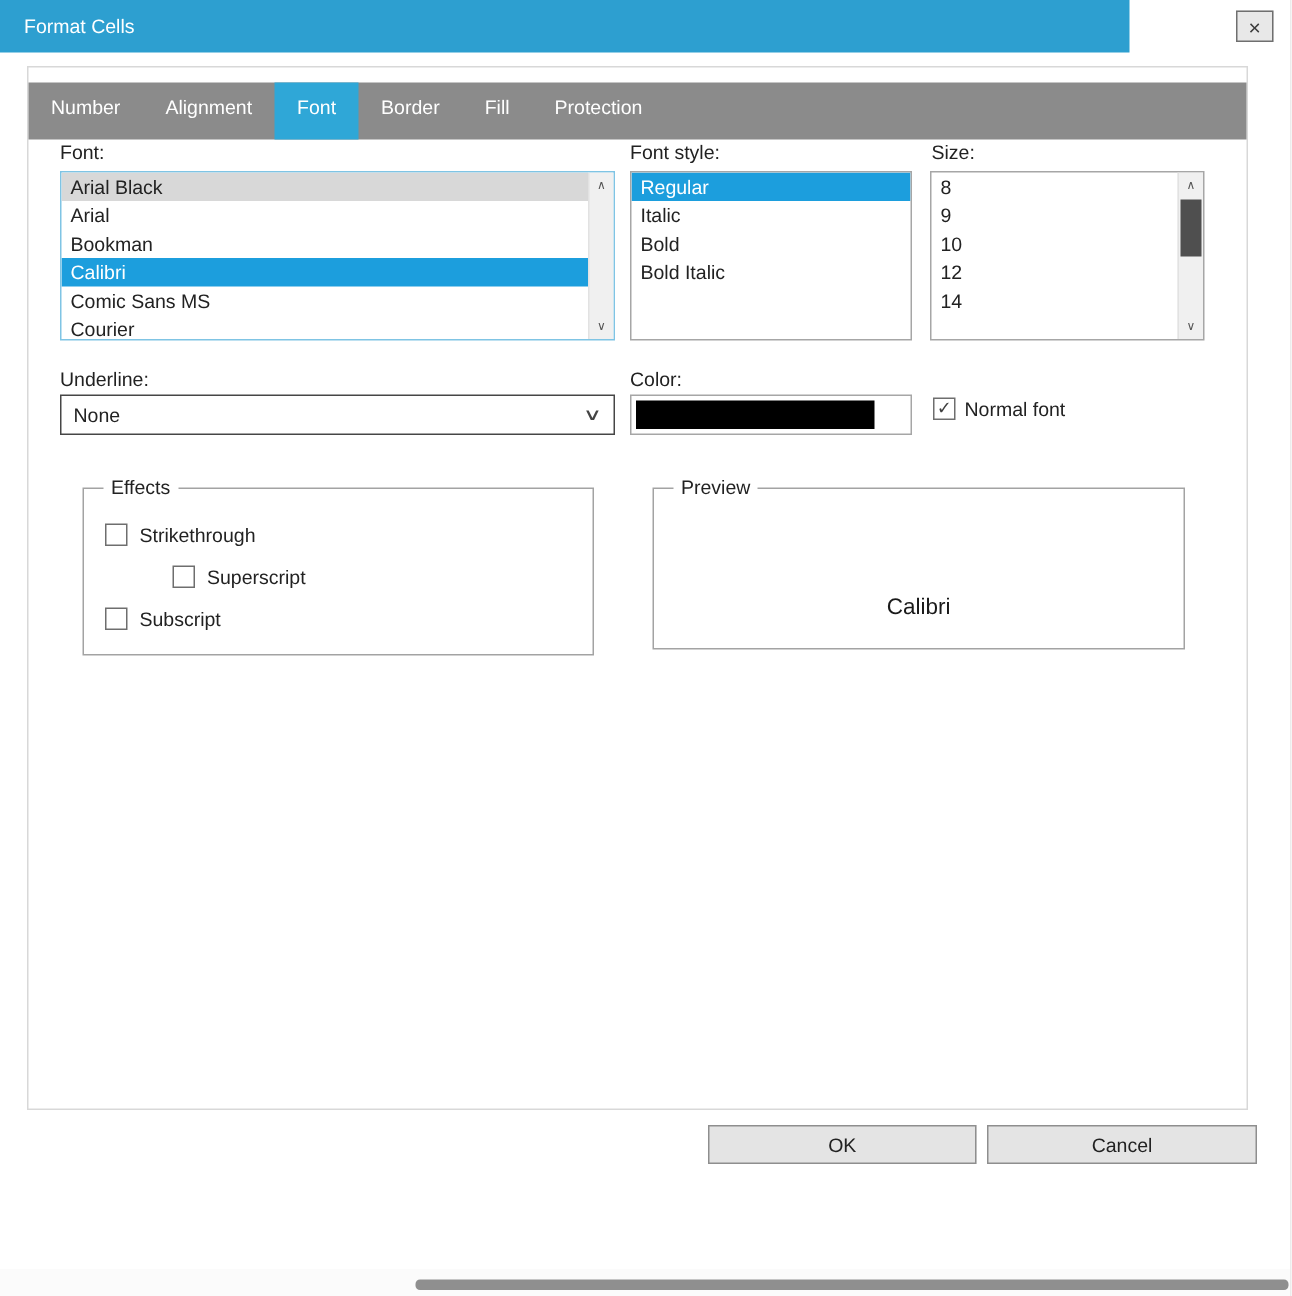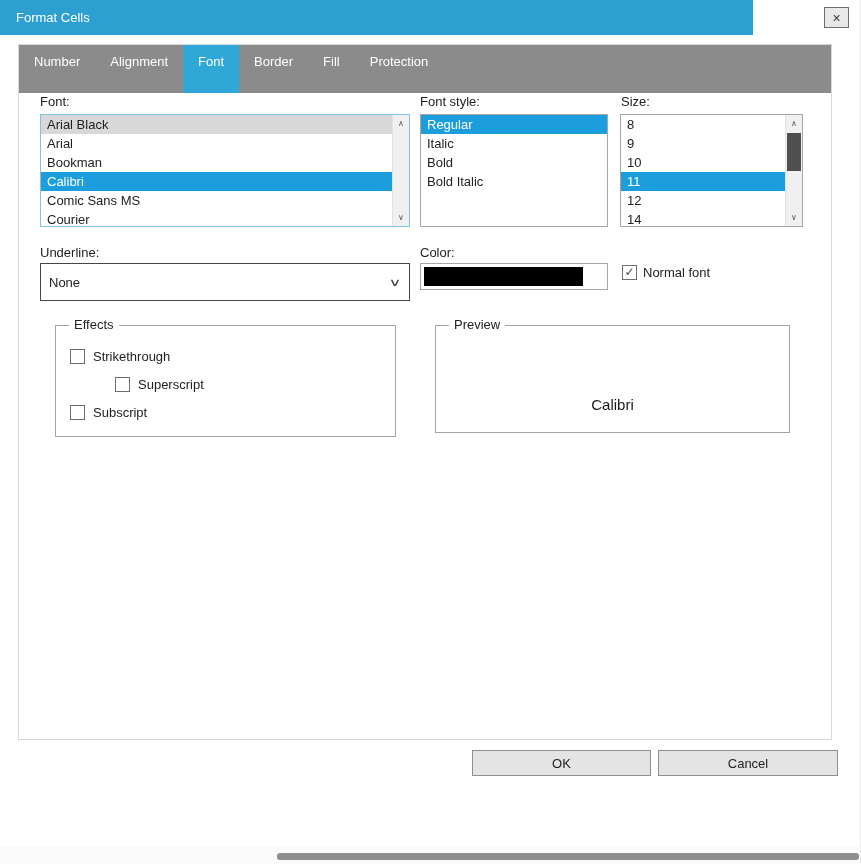--- a/index.html
+++ b/index.html
@@ -15,21 +15,21 @@
   .titlebar { position:absolute; left:0; top:0; width:753px; height:35px;
     background:#2d9fd0; display:flex; align-items:center; padding-left:16px; color:#fff; }
   .titlebar .title { font-size:13px; }
   .close-btn { position:absolute; right:11px; top:7px; width:25px; height:21px;
     background:#e8e8e8; border:1px solid #6f6f6f; display:flex; align-items:center;
     justify-content:center; font-size:14px; color:#3c3c3c; cursor:pointer; font-family:inherit; }
 
   
   .panel { position:absolute; left:18px; top:44px; width:814px; height:696px;
     border:1px solid #d8d8d8; background:#fff; }
-  .tabstrip { position:absolute; left:0; top:0; right:0; height:48px; background:#8b8b8b; display:flex; }
+  .tabstrip { position:absolute; left:0; top:10px; right:0; height:38px; background:#8b8b8b; display:flex; }
   .tab { color:#fff; line-height:34px; padding:0 15px; font-size:13px; cursor:pointer; white-space:nowrap; }
   .tab.selected { background:#2fa7d7; }
 
   
   .field-label { position:absolute; font-size:13px; color:#222; }
   .lbl-font { left:40px; top:94px; }
   .lbl-style { left:420px; top:94px; }
   .lbl-size { left:621px; top:94px; }
   .lbl-underline { left:40px; top:245px; }
   .lbl-color { left:420px; top:245px; }
@@ -47,21 +47,21 @@
 
   
   .vscroll { position:absolute; top:0; right:0; bottom:0; width:17px; background:#f0f0f0; border-left:1px solid #e2e2e2; }
   .vscroll .arrow { position:absolute; left:0; width:16px; height:17px; display:flex;
     align-items:center; justify-content:center; font-size:8px; color:#555; cursor:pointer; }
   .vscroll .arrow.up { top:0; }
   .vscroll .arrow.down { bottom:0; }
   .vthumb { position:absolute; left:1px; width:14px; top:18px; height:38px; background:#4f4f4f; cursor:pointer; }
 
   
-  .select { position:absolute; left:40px; top:263px; width:370px; height:38px;
+  .select { position:absolute; left:40px; top:263px; width:370px; height:27px;
     border:1px solid #464646; display:flex; align-items:center; justify-content:space-between;
     padding:0 10px 0 8px; background:#fff; cursor:pointer; }
   .select .chev { font-size:11px; color:#444; transform:scaleX(1.6); }
 
   
   .colorbox { position:absolute; left:420px; top:263px; width:188px; height:27px;
     border:1px solid #a6a6a6; background:#fff; cursor:pointer; }
   .swatch { position:absolute; left:3px; top:3px; width:159px; height:19px; background:#000; }
 
   
@@ -141,21 +141,20 @@
       <div class="list-item">Bold</div>
       <div class="list-item">Bold Italic</div>
     </div>
   </div>
 
   <div class="listbox size-list">
     <div class="list-items">
       <div class="list-item">8</div>
       <div class="list-item">9</div>
       <div class="list-item">10</div>
-      <div class="list-item selected">11</div>
       <div class="list-item">12</div>
       <div class="list-item">14</div>
     </div>
     <div class="vscroll">
       <div class="arrow up">∧</div>
       <div class="vthumb"></div>
       <div class="arrow down">∨</div>
     </div>
   </div>
 

